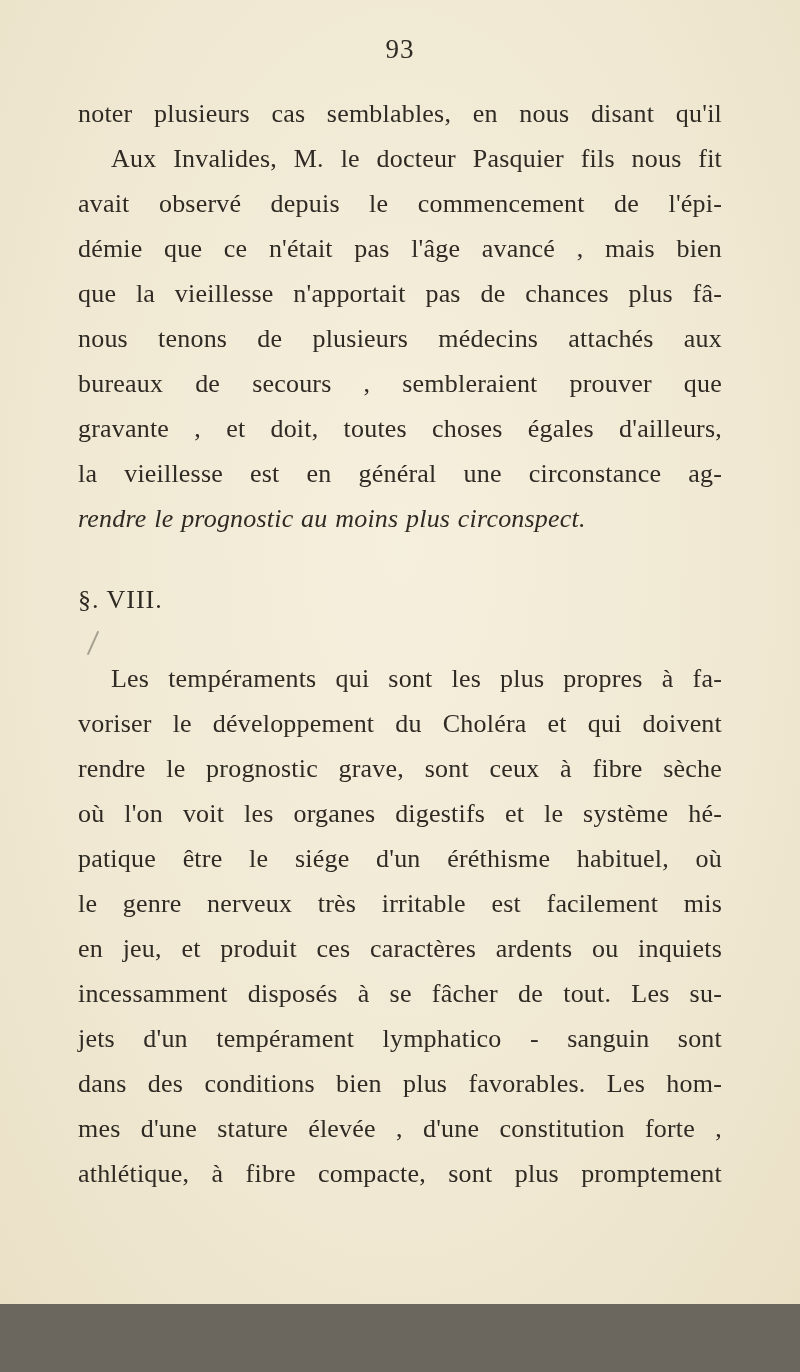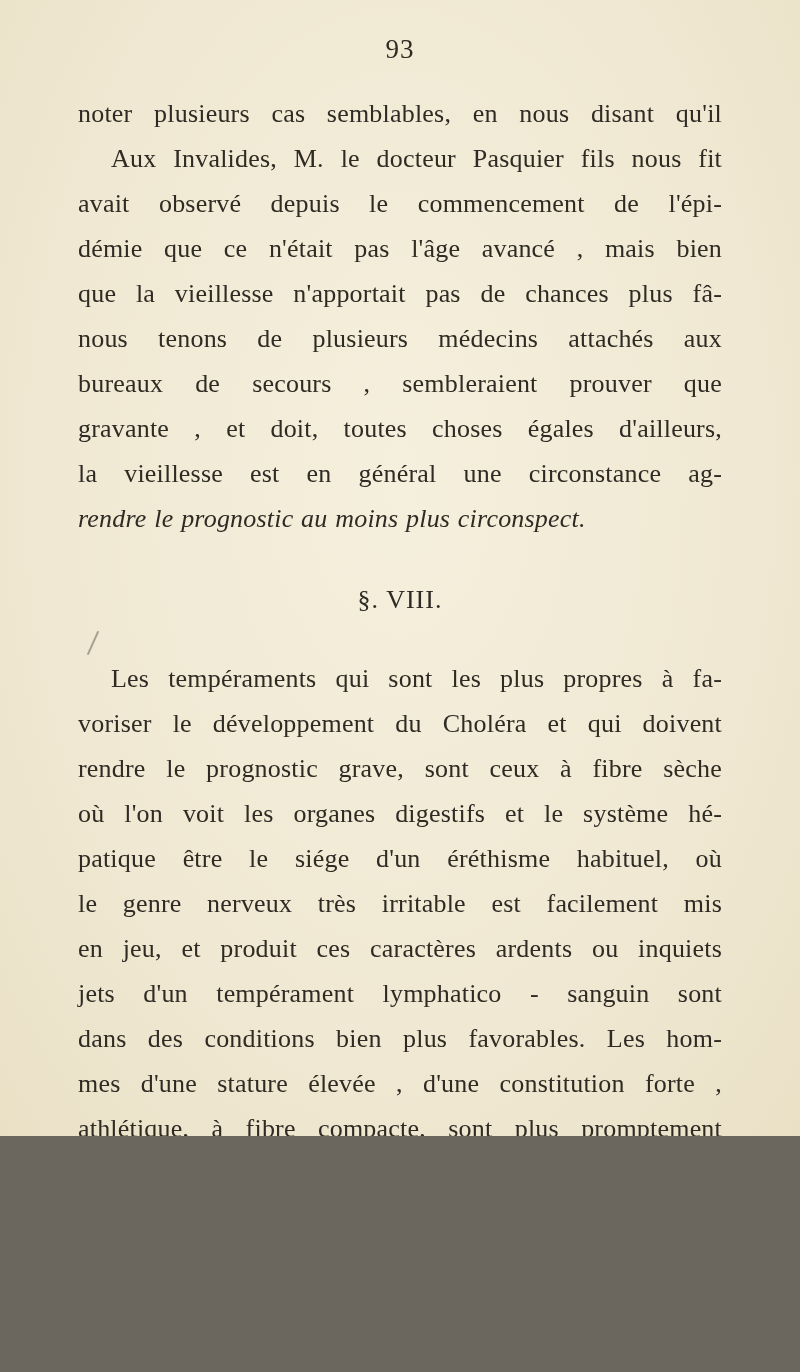--- a/index.html
+++ b/index.html
@@ -3,21 +3,21 @@
 <meta charset="utf-8">
 <style>
   html, body {
     margin: 0;
     padding: 0;
     background: #6b675e;
   }
   .page {
     position: relative;
     width: 800px;
-    height: 1136px;
+    height: 1304px;
     margin: 0 auto;
     box-sizing: border-box;
     padding: 34px 78px 0 78px;
     background: #f1ead5;
     background-image: radial-gradient(ellipse at 50% 42%, #f5efdd 0%, #f0e8d2 62%, #e9e0c6 100%);
     color: #2f2b24;
     font-family: "Liberation Serif", "DejaVu Serif", serif;
     overflow: hidden;
   }
   .page-number {
@@ -38,21 +38,20 @@
     word-spacing: 1px;
   }
   .line.indent {
     text-indent: 33px;
   }
   .line.flush-last {
     text-align-last: left;
     font-style: italic;
   }
   .section-heading {
-    text-align: center;
     font-size: 26px;
     line-height: 45px;
     margin: 36px 0 34px 0;
     letter-spacing: 1px;
   }
   .stray-mark {
     position: absolute;
     left: 14px;
     top: -26px;
     width: 2px;
@@ -87,19 +86,20 @@
 
   <div class="text-block">
     <span class="stray-mark"></span>
     <div class="line indent">Les tempéraments qui sont les plus propres à fa-</div>
     <div class="line">voriser le développement du Choléra et qui doivent</div>
     <div class="line">rendre le prognostic grave, sont ceux à fibre sèche</div>
     <div class="line">où l'on voit les organes digestifs et le système hé-</div>
     <div class="line">patique être le siége d'un éréthisme habituel, où</div>
     <div class="line">le genre nerveux très irritable est facilement mis</div>
     <div class="line">en jeu, et produit ces caractères ardents ou inquiets</div>
+    <div class="line">incessamment disposés à se fâcher de tout. Les su-</div>
     <div class="line">jets d'un tempérament lymphatico - sanguin sont</div>
     <div class="line">dans des conditions bien plus favorables. Les hom-</div>
     <div class="line">mes d'une stature élevée , d'une constitution forte ,</div>
     <div class="line">athlétique, à fibre compacte, sont plus promptement</div>
   </div>
 
 </div>
 
 </body></html>

